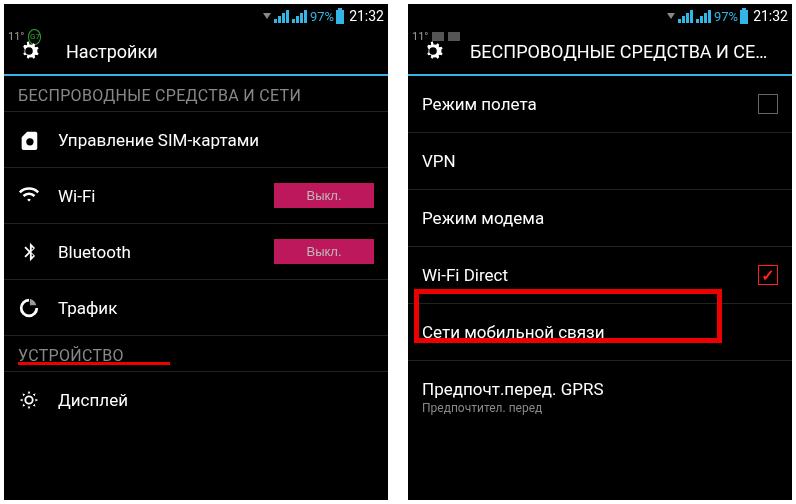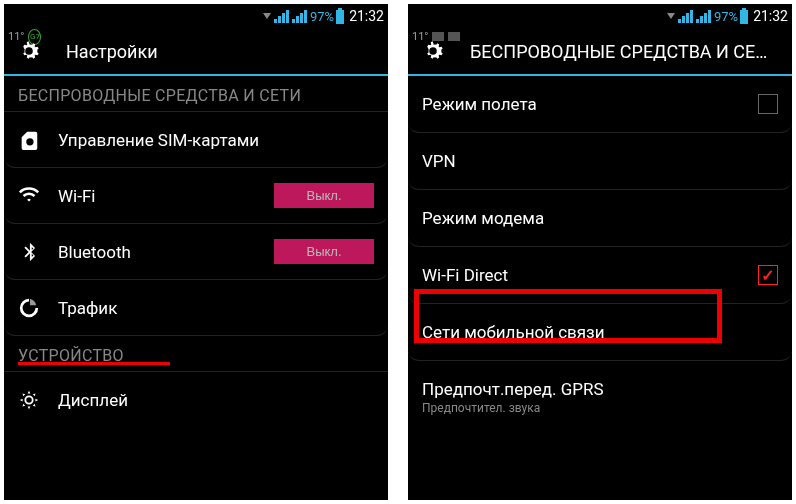--- a/index.html
+++ b/index.html
@@ -91,21 +91,20 @@
     .list {
       flex: 1; display: flex; flex-direction: column;
     }
     .item {
       display: flex; align-items: center;
       padding: 14px 14px;
       border-bottom: 1px solid #222;
       color: #fff;
       font-size: 17px;
       min-height: 56px;
-      border-radius: 11px;
     }
     .item .icon-slot {
       width: 32px; display: flex; align-items: center; justify-content: flex-start;
       margin-right: 8px;
     }
     .item .label { flex: 1; }
     .item .sub { color: #888; font-size: 12px; margin-top: 2px; }
     .item .main-col { flex: 1; display: flex; flex-direction: column; }
 
     .toggle-btn {
@@ -294,19 +293,19 @@
       <span class="checkbox checkbox-red checked"></span>
     </div>
 
     <div class="item">
       <span class="label">Сети мобильной связи</span>
     </div>
 
     <div class="item" style="border-bottom:none">
       <div class="main-col">
         <span>Предпочт.перед. GPRS</span>
-        <span class="sub">Предпочтител. звука</span>
+        <span class="sub">Предпочтител. перед</span>
       </div>
     </div>
   </div>
 
   <div class="red-box" style="left:6px; top:285px; width:308px; height:54px;"></div>
 </div>
 
 </body></html>

